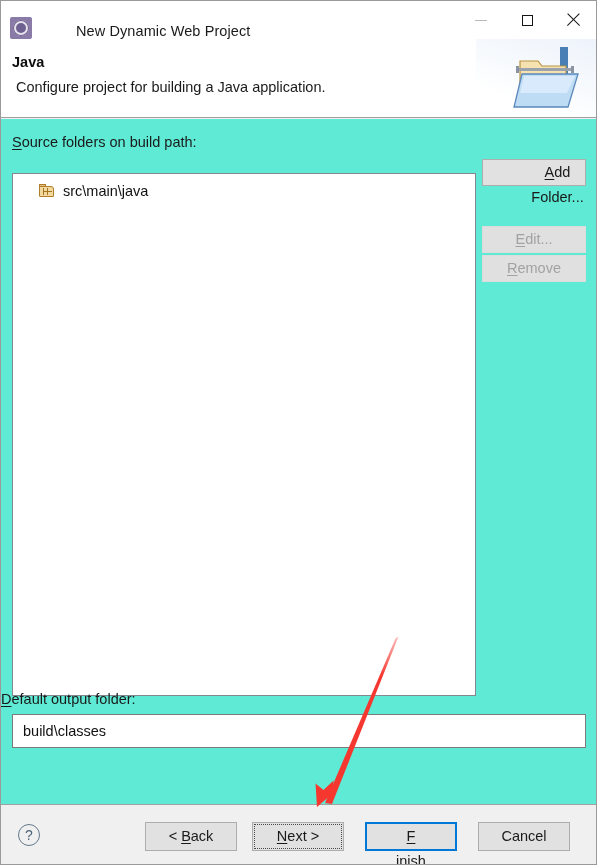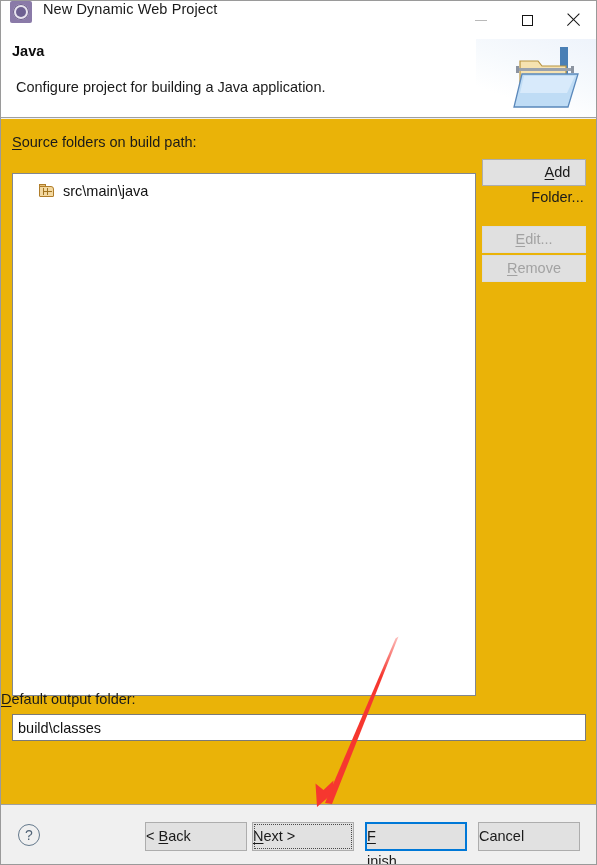--- a/index.html
+++ b/index.html
@@ -26,21 +26,22 @@
   }
 
   
   #titlebar {
     position: absolute;
     left: 0; top: 0;
     width: 595px;
     height: 38px;
     background: #ffffff;
     display: flex;
-    align-items: flex-start;
+    align-items: flex-end;
+    gap: 33px;
   }
   #app-icon {
     width: 22px; height: 22px;
     margin-left: 9px;
     flex: 0 0 auto;
     position: relative;
   }
   #app-icon .gear-bg {
     position: absolute; inset: 0;
     background: #8a7aa8;
@@ -110,21 +111,21 @@
     left: 0; top: 38px;
     width: 595px;
     height: 79px;
     background: #ffffff;
     border-bottom: 1px solid #a0a0a0;
     box-sizing: border-box;
     overflow: hidden;
   }
   #header-title {
     position: absolute;
-    left: 11px; top: 4px;
+    left: 11px; top: 15px;
     font-size: 14.5px;
     font-weight: bold;
     color: #0d0d0d;
   }
   #header-desc {
     position: absolute;
     left: 15px; top: 40px;
     font-size: 14.5px;
     color: #1a1a1a;
   }
@@ -139,21 +140,21 @@
     width: 120px; height: 78px;
     background: linear-gradient(200deg, #eef3fb 0%, #f7fafd 45%, #ffffff 75%);
   }
 
   
   #body {
     position: absolute;
     left: 0; top: 118px;
     width: 595px;
     height: 685px;
-    background: #eab308;
+    background: #5eead4;
   }
 
   .field-label {
     position: absolute;
     font-size: 14.5px;
     color: #1a1a1a;
     white-space: nowrap;
   }
   .field-label u { text-decoration: underline; text-underline-offset: 1.5px; }
 
@@ -242,28 +243,28 @@
   #btn-add-folder { top: 40px; padding-left: 47px; }
   #btn-edit       { top: 75px; }
   #btn-remove     { top: 104px; }
 
   #out-label { left: 0; top: 572px; }
 
   #out-input {
     position: absolute;
     left: 11px; top: 595px;
     width: 574px;
-    height: 27px;
+    height: 34px;
     box-sizing: border-box;
     background: #ffffff;
     border: 1px solid #7a7a7a;
     font-family: "Liberation Sans", sans-serif;
     font-size: 14.5px;
     color: #111111;
-    padding: 0 5px;
+    padding: 0 10px;
     outline: none;
   }
 
   
   #footer {
     position: absolute;
     left: 0; top: 803px;
     width: 595px;
     height: 60px;
     background: #f0f0f0;
@@ -278,29 +279,30 @@
     border-radius: 50%;
     color: #516477;
     font-size: 14px;
     line-height: 20px;
     text-align: center;
     box-sizing: border-box;
   }
   .nav-btn {
     position: absolute;
     top: 17px;
-    width: 102px;
+    width: 92px;
     height: 29px;
     box-sizing: border-box;
     background: #e1e1e1;
     border: 1px solid #adadad;
     font-family: "Liberation Sans", sans-serif;
     font-size: 14.5px;
     color: #1a1a1a;
     line-height: 27px;
+    text-align: center;
     user-select: none;
   }
   .nav-btn u { text-decoration: underline; text-underline-offset: 1.5px; }
   #btn-back   { left: 144px; }
   #btn-next   { left: 251px; border: 1px solid #adadad; }
   #btn-next .focus-ring {
     position: absolute;
     left: 1px; top: 1px; right: 1px; bottom: 1px;
     border: 1px dotted #4a4a4a;
     pointer-events: none;

